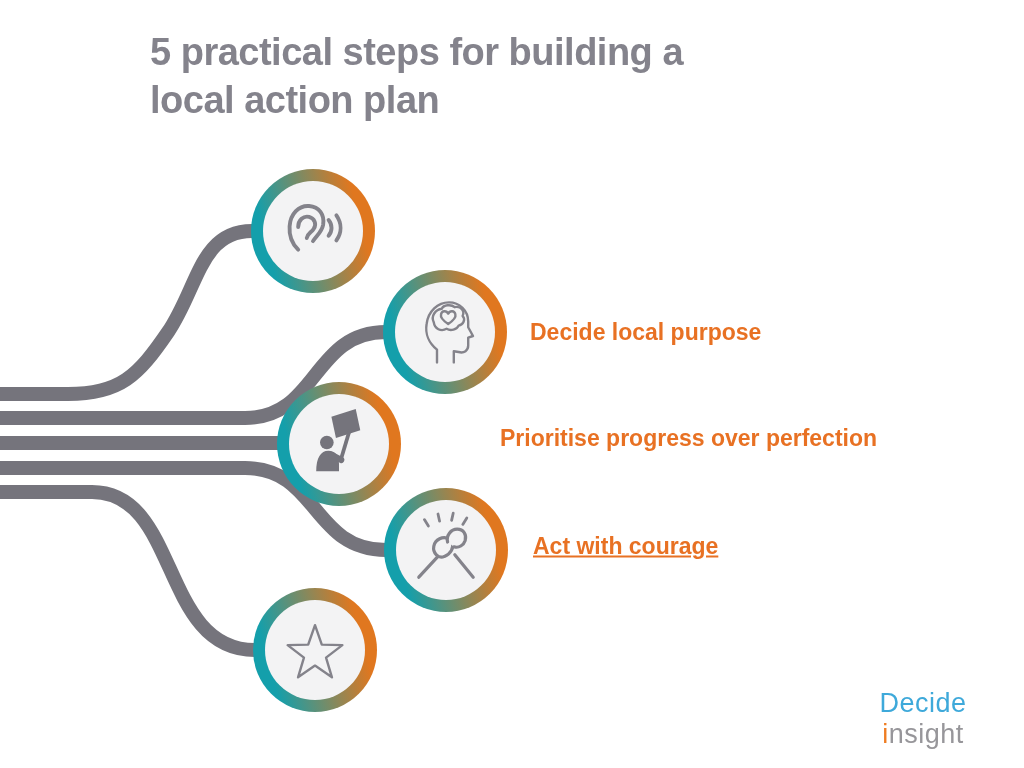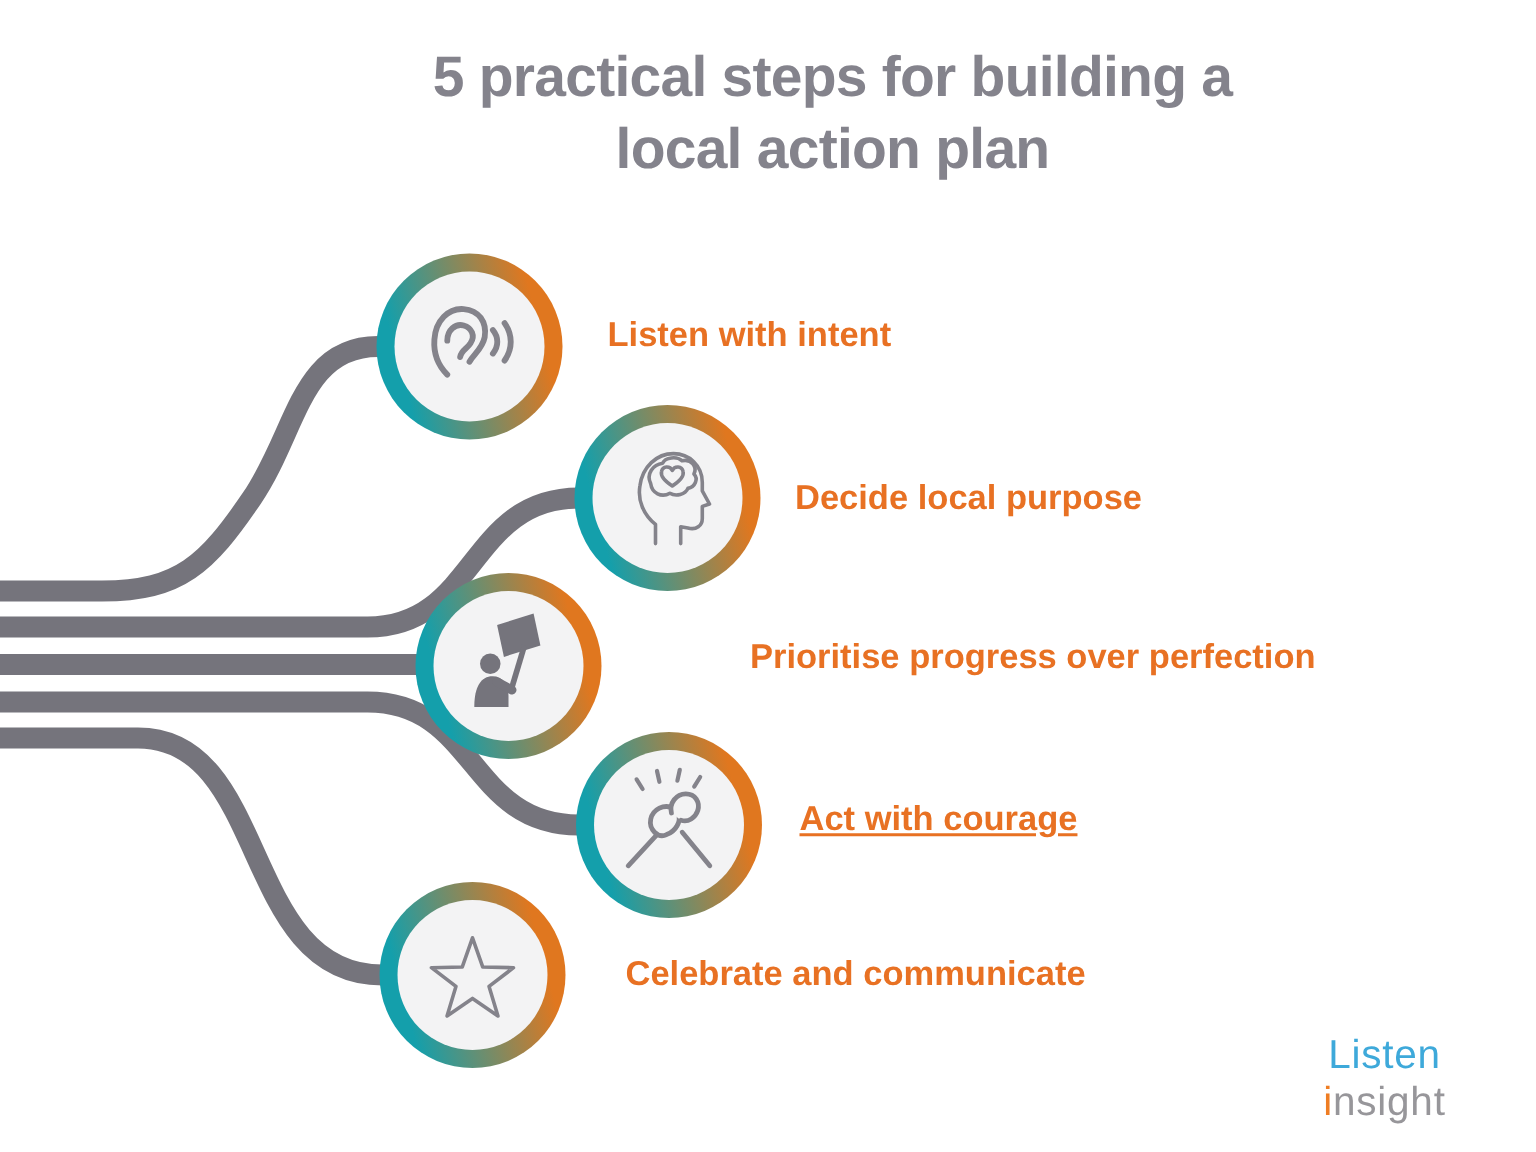--- a/index.html
+++ b/index.html
@@ -1,21 +1,21 @@
 <!DOCTYPE html>
 <html><head>
 <meta charset="utf-8">
 <style>
   html,body{margin:0;padding:0;}
   body{font-family:"Liberation Sans",sans-serif;background:#ffffff;}
   .canvas{position:relative;width:1024px;height:768px;background:#ffffff;overflow:hidden;}
 
   .title{
     position:absolute;left:150px;top:28px;width:810px;
-    text-align:center;color:#84838c;font-weight:bold;
+    text-align:left;color:#84838c;font-weight:bold;
     font-size:38px;line-height:48px;letter-spacing:-0.5px;
   }
 
   .connectors{position:absolute;left:0;top:0;}
   .connectors path{stroke:#75747c;stroke-width:14;fill:none;}
 
   .step-circle{
     position:absolute;width:124px;height:124px;border-radius:50%;
     background:linear-gradient(75deg,#149fab 18%,#e0771f 82%);
     display:flex;align-items:center;justify-content:center;
@@ -64,21 +64,20 @@
       <svg class="icon-svg" width="78" height="78" viewBox="0 0 100 100">
         <g class="icon-stroke" stroke-width="5">
           <path d="M31,74 C25,68 19,58 20,44 C21,28 32,17 45,18 C58,19 65,29 63,42 C61,52 54,56 50,63"></path>
           <path d="M31,45 C31,36 38,30 45,32 C52,34 55,41 51,47 C48,52 43,53 42,59"></path>
           <path d="M70,36 C75,42 75,50 70,56"></path>
           <path d="M80,30 C87,40 87,52 80,62"></path>
         </g>
       </svg>
     </div>
   </div>
-  <div class="step-label" style="left:405px;top:223px;">Listen with intent</div>
 
   <div class="step-circle" style="left:383px;top:270px;">
     <div class="inner">
       <svg class="icon-svg" width="80" height="80" viewBox="0 0 100 100">
         <g class="icon-stroke" stroke-width="3">
           <path d="M40,88 L40,72 C30,64 25,52 27,40 C29,24 41,13 55,13 C68,13 79,23 79,37 L79,44 L85,55 L79,57 L79,67 C79,73 74,77 67,75 L61,74 L61,88"></path>
           <path d="M36,38 C32,30 38,22 46,21 C48,16 58,15 62,19 C70,17 75,24 72,30 C76,34 73,41 67,42 C65,47 57,49 52,46 C45,50 37,46 36,38"></path>
           <path d="M54,27 C52,23 46,23 45,28 C44,32 48,36 54,40 C60,36 64,32 63,28 C62,23 56,23 54,27"></path>
         </g>
       </svg>
@@ -119,20 +118,19 @@
   </div>
   <div class="step-label" style="left:533px;top:546px;text-decoration:underline;">Act with courage</div>
 
   <div class="step-circle" style="left:253px;top:588px;">
     <div class="inner">
       <svg class="icon-svg" width="80" height="80" viewBox="0 0 100 100">
         <path class="icon-stroke" stroke-width="3" d="M50,19 L58.5,43.3 L84.2,43.9 L63.8,59.5 L71.2,84.1 L50,69.5 L28.8,84.1 L36.2,59.5 L15.8,43.9 L41.5,43.3 Z"></path>
       </svg>
     </div>
   </div>
-  <div class="step-label" style="left:417px;top:649px;">Celebrate and communicate</div>
 
   <div class="logo">
-    <div class="logo-people">Listen</div>
+    <div class="logo-people">Decide</div>
     <div class="logo-insight"><span class="logo-i">i</span><span>nsight</span></div>
   </div>
 
 </div>
 
 </body></html>

